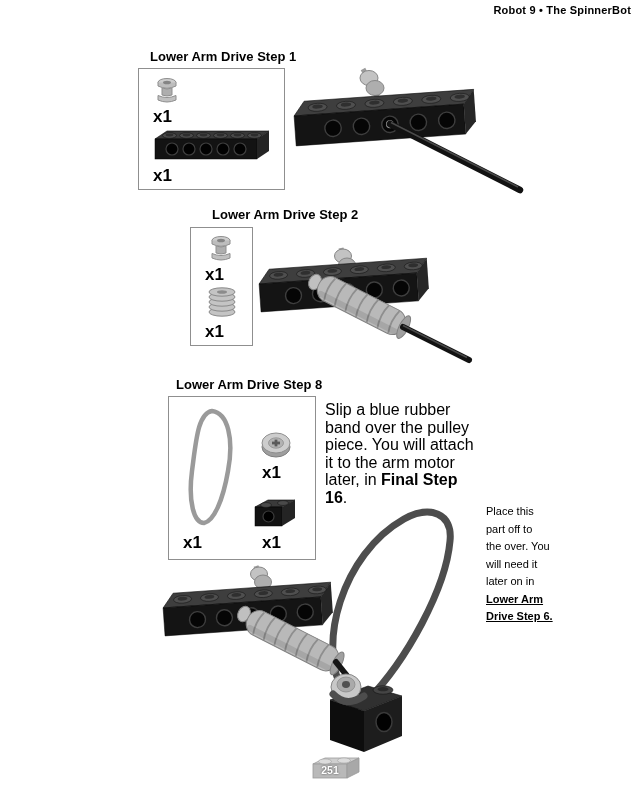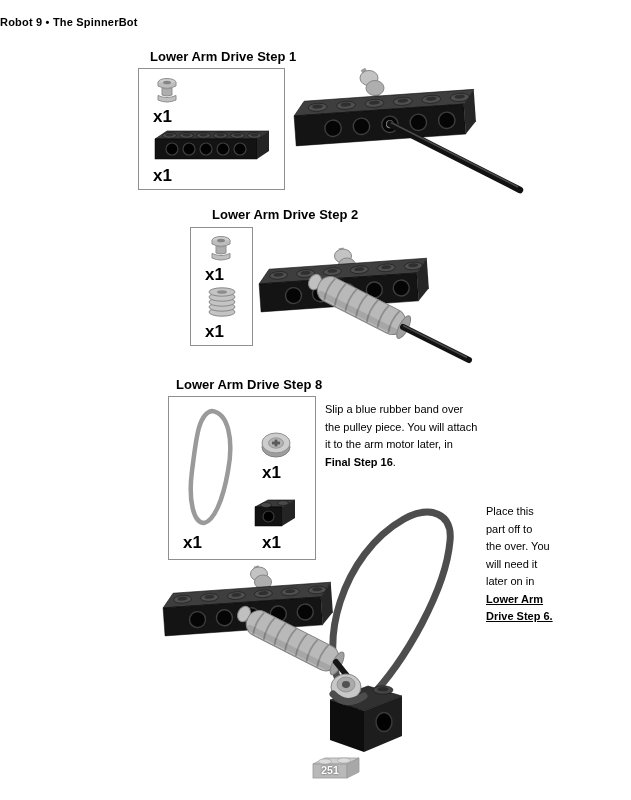--- a/index.html
+++ b/index.html
@@ -8,30 +8,30 @@
     position: relative;
     width: 631px;
     height: 800px;
     background: #ffffff;
     font-family: "Liberation Sans", sans-serif;
     color: #000;
     overflow: hidden;
   }
   .abs { position: absolute; }
   .running-head {
-    top: 16px; left: 0; width: 100%;
-    text-align: left;
+    top: 4px; left: 0; width: 100%;
+    text-align: right;
     font-size: 11px; font-weight: bold; letter-spacing: .2px;
   }
   .step-title { font-size: 13px; font-weight: bold; white-space: nowrap; }
   .parts-box { background: #fff; border: 1.4px solid #8f8f8f; }
   .qty { position: absolute; font-size: 17px; font-weight: bold; }
   .picon { position: absolute; line-height: 0; }
   .assembly { position: absolute; line-height: 0; }
-  .note { font-size: 11px; line-height: 17.5px; }
+  .note { font-size: 16px; line-height: 17.5px; }
   .note b { font-weight: bold; }
   .note-aside { text-align: left; font-size: 11px; line-height: 17.5px; }
   .note-aside .ln { display: block; }
   .note-aside .ln.bold { font-weight: bold; text-decoration: underline; }
   .page-brick { position: absolute; width: 54px; height: 28px; }
   .page-num {
     position: absolute; left: 1px; top: 10px; width: 42px;
     text-align: center; font-size: 10.5px; font-weight: bold;
     color: #ffffff; text-shadow: 0 0 2px rgba(0,0,0,.65);
   }

